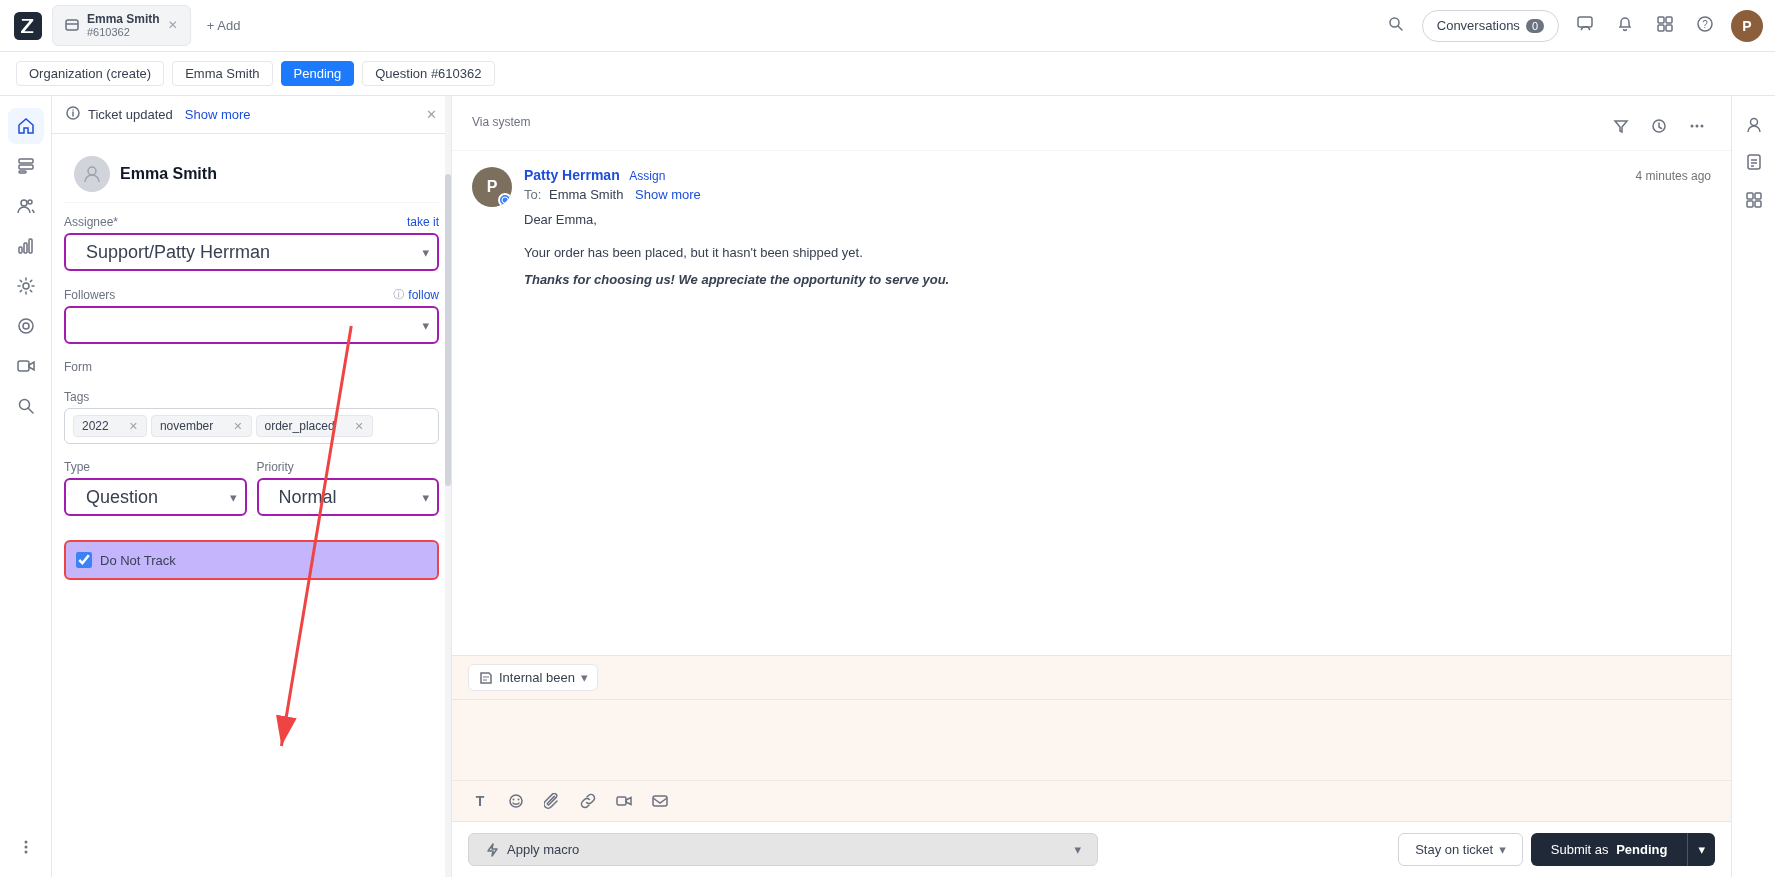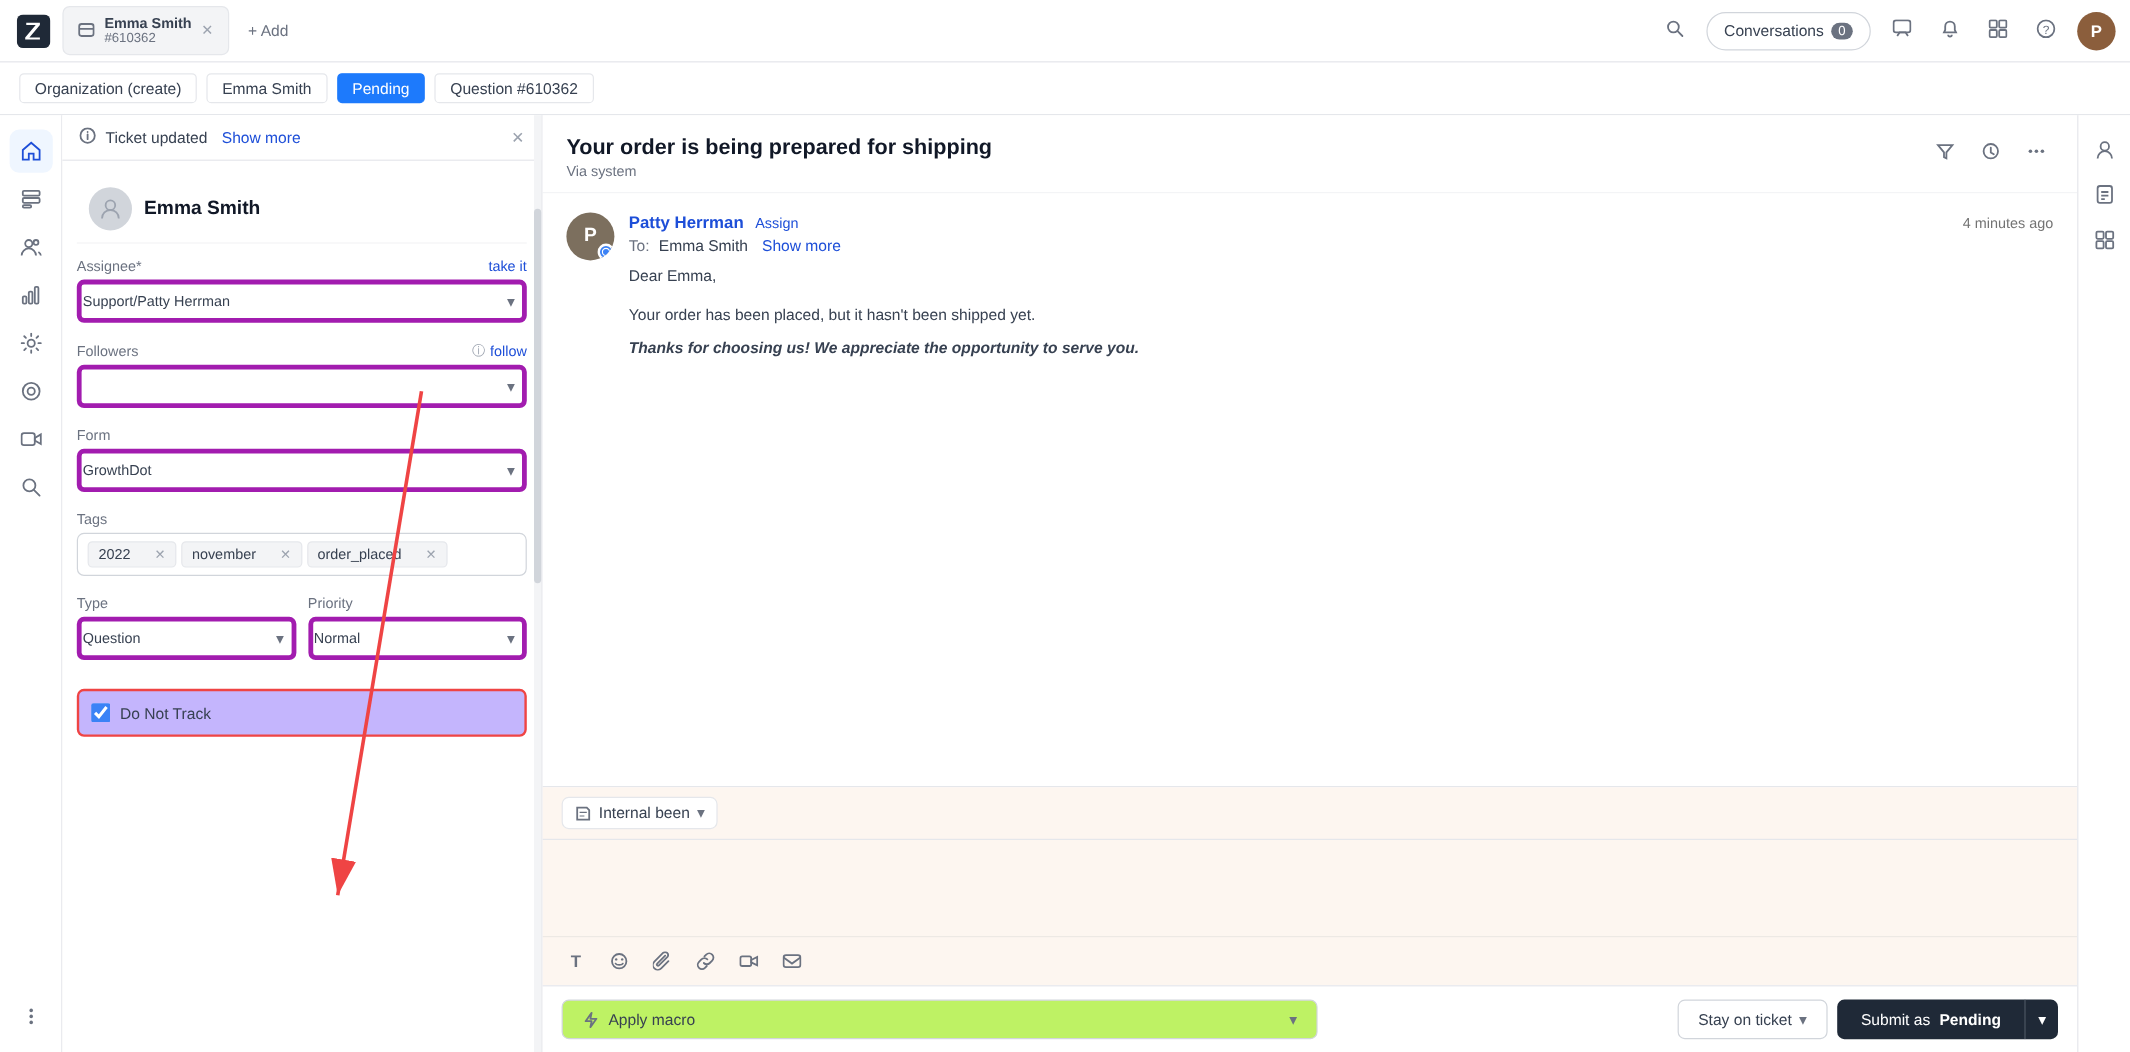--- a/index.html
+++ b/index.html
@@ -41,21 +41,21 @@
     .sidebar-content { flex: 1; overflow-y: auto; padding: 12px; }
     .user-info { display: flex; align-items: center; gap: 10px; padding: 10px; border-bottom: 1px solid #f3f4f6; margin-bottom: 12px; }
     .user-avatar { width: 36px; height: 36px; border-radius: 50%; background: #d1d5db; display: flex; align-items: center; justify-content: center; color: #6b7280; font-size: 16px; }
 
     .field-group { margin-bottom: 16px; }
     .field-label { font-size: 12px; color: #6b7280; margin-bottom: 4px; display: flex; align-items: center; justify-content: space-between; }
     .field-label-text { font-weight: 500; }
     .field-link { color: #1d4ed8; cursor: pointer; font-size: 12px; }
     .select-wrapper { position: relative; }
     .select-wrapper::after { content: '▾'; position: absolute; right: 10px; top: 50%; transform: translateY(-50%); color: #6b7280; pointer-events: none; }
-    .select-wrapper select { width: 100%; padding: 7px 1px; border: 4px solid #a21caf; border-radius: 6px; font-size: 12px; color: #374151; background: #fff; appearance: none; cursor: pointer; }
+    .select-wrapper select { width: 100%; padding: 7px 20px; border: 2px solid #a21caf; border-radius: 6px; font-size: 18px; color: #374151; background: #fff; appearance: none; cursor: pointer; }
 
     .tags-container { display: flex; flex-wrap: wrap; gap: 4px; padding: 6px 8px; border: 1px solid #d1d5db; border-radius: 6px; min-height: 36px; }
     .tag { display: flex; align-items: center; gap: 20px; background: #f3f4f6; border: 1px solid #e5e7eb; border-radius: 4px; padding: 2px 8px; font-size: 12px; color: #374151; }
     .tag-x { cursor: pointer; color: #9ca3af; font-size: 11px; }
 
     .two-col { display: grid; grid-template-columns: 1fr 1fr; gap: 10px; }
 
     .checkbox-row { display: flex; align-items: center; gap: 8px; padding: 10px 10px; border: 2px solid #ef4444; border-radius: 6px; background: #c4b5fd; margin-top: 8px; }
     .checkbox-row input[type="checkbox"] { width: 16px; height: 16px; accent-color: #3b82f6; cursor: pointer; }
     .checkbox-label { font-size: 13px; color: #374151; font-weight: 500; }
@@ -92,21 +92,21 @@
     .reply-area { border-top: 1px solid #e5e7eb; }
     .reply-tabs { display: flex; align-items: center; padding: 8px 16px; gap: 4px; background: #fdf6f0; border-bottom: 1px solid #e5e7eb; }
     .reply-tab { display: flex; align-items: center; gap: 6px; padding: 5px 10px; border-radius: 6px; font-size: 13px; color: #374151; cursor: pointer; }
     .reply-tab.active { background: #fff; border: 1px solid #e5e7eb; }
     .reply-body { background: #fdf6f0; min-height: 80px; padding: 12px 16px; }
     .reply-toolbar { display: flex; align-items: center; gap: 12px; padding: 8px 16px; background: #fdf6f0; border-top: 1px solid #ede9e4; }
     .toolbar-icon { width: 24px; height: 24px; display: flex; align-items: center; justify-content: center; color: #6b7280; cursor: pointer; border-radius: 4px; }
 
     
     .bottom-bar { display: flex; align-items: center; background: #fff; border-top: 1px solid #e5e7eb; height: 56px; padding: 0 16px; }
-    .apply-macro-btn { display: flex; align-items: center; gap: 8px; padding: 8px 16px; border: 1px solid #d1d5db; border-radius: 6px; font-size: 13px; color: #374151; cursor: pointer; background: #bef264; flex: 1; max-width: 630px; }
+    .apply-macro-btn { display: flex; align-items: center; gap: 8px; padding: 8px 16px; border: 1px solid #d1d5db; border-radius: 6px; font-size: 13px; color: #374151; cursor: pointer; background: #e5e5e5; flex: 1; max-width: 630px; }
     .apply-macro-btn .dropdown-arrow { margin-left: auto; color: #6b7280; }
     .bottom-right { margin-left: auto; display: flex; align-items: center; gap: 8px; }
     .stay-ticket-btn { display: flex; align-items: center; gap: 6px; padding: 8px 16px; border: 1px solid #d1d5db; border-radius: 6px; font-size: 13px; color: #374151; cursor: pointer; background: #fff; }
     .submit-btn { display: flex; align-items: center; background: #1f2937; color: #fff; border-radius: 6px; font-size: 13px; font-weight: 500; cursor: pointer; overflow: hidden; }
     .submit-btn-main { padding: 9px 20px; border-right: 1px solid #4b5563; }
     .submit-btn-arrow { padding: 9px 10px; }
 
     
     .right-panel { width: 44px; background: #fff; border-left: 1px solid #e5e7eb; display: flex; flex-direction: column; align-items: center; padding: 12px 0; gap: 6px; }
     .right-panel-icon { width: 32px; height: 32px; display: flex; align-items: center; justify-content: center; border-radius: 6px; cursor: pointer; color: #6b7280; }
@@ -299,25 +299,20 @@
         <div class="select-wrapper">
           <select>
             <option value=""></option>
           </select>
         </div>
       </div>
 
       <div class="field-group">
         <div class="field-label">
           <span class="field-label-text">Form</span>
-        </div>
-        <div class="select-wrapper">
-          <select>
-            <option>GrowthDot</option>
-          </select>
         </div>
       </div>
 
       <div class="field-group">
         <div class="field-label">
           <span class="field-label-text">Tags</span>
         </div>
         <div class="tags-container">
           <div class="tag">
               <span>2022</span>
@@ -375,21 +370,20 @@
         </marker>
       </defs>
       <line x1="300" y1="230" x2="230" y2="650" stroke="#ef4444" stroke-width="3" marker-end="url(#arrowhead)"></line>
     </svg>
   </div>
 
   <div class="main-content">
 
     <div class="ticket-header">
       <div>
-        <div class="ticket-title">Your order is being prepared for shipping</div>
         <div class="ticket-via">Via system</div>
       </div>
       <div class="ticket-header-actions">
         <div class="header-icon">
           <svg width="16" height="16" viewBox="0 0 16 16" fill="none">
               <path d="M2 3h12l-5 6v5l-2-1V9L2 3z" stroke="#6b7280" stroke-width="1.5" fill="none"></path>
             </svg>
         </div>
         <div class="header-icon">
           <svg width="16" height="16" viewBox="0 0 16 16" fill="none">

